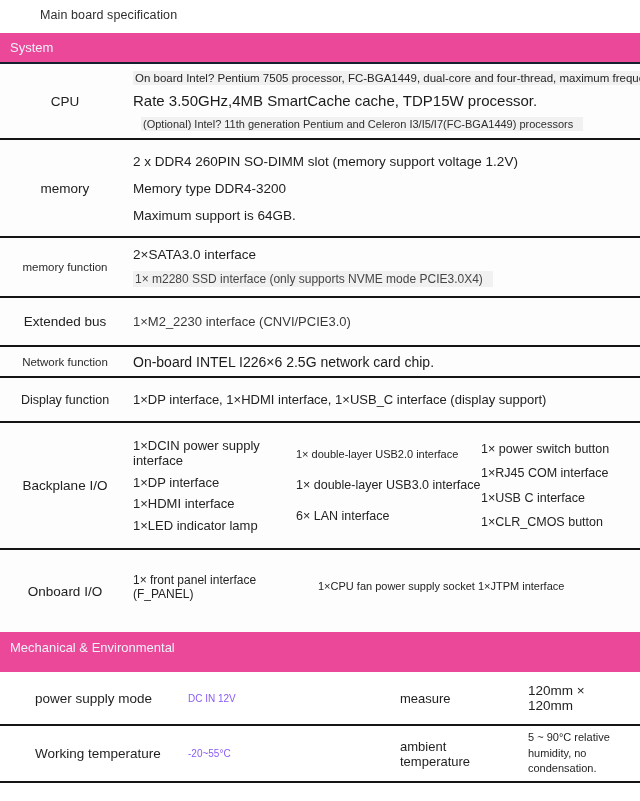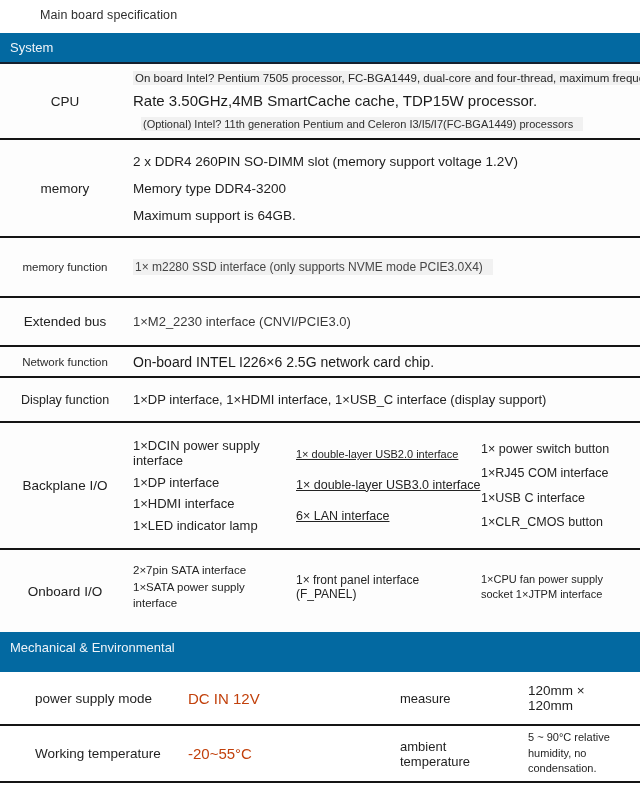--- a/index.html
+++ b/index.html
@@ -12,21 +12,21 @@
     overflow:hidden;
   }
   *{box-sizing:border-box;}
   .doc{width:640px;height:801px;background:#fff;}
 
   .title-wrap{height:33px;padding:5px 0 0 40px;}
   .doc-title{font-size:12.5px;color:#2e2e2e;letter-spacing:.1px;}
 
   .section-header{
     height:31px;
-    background:#0369a1;
+    background:#ec4899;
     color:#eef3f8;
     display:flex;align-items:center;
     padding-left:10px;
     font-size:13px;
     border-bottom:2.5px solid #15202e;
   }
   .section-header.mech{
     height:40px;
     border-bottom:none;
     align-items:flex-start;
@@ -76,37 +76,37 @@
   .extbus-v{font-size:13px;color:#3a3a3a;}
   .netfn-v{font-size:14px;color:#1b1b1b;}
   .dispfn-v{font-size:13px;color:#222;}
 
   .io-cols{display:flex;width:100%;height:100%;}
   .io-col{display:flex;flex-direction:column;justify-content:space-evenly;}
   .io-col.c1{width:163px;}
   .io-col.c2{width:185px;}
   .io-col.c3{flex:1;}
   .backio .c1 .io-item{font-size:13px;}
-  .backio .c2 .io-item{font-size:12.5px;text-decoration:underline;}
+  .backio .c2 .io-item{font-size:12.5px;}
   .backio .c2 .io-item:first-child{font-size:11px;}
   .backio .c3 .io-item{font-size:12.5px;}
   .onboard .io-col{justify-content:center;}
   .onboard .c1 .io-item{font-size:11.5px;line-height:1.45;padding-right:22px;}
   .onboard .c2 .io-item{font-size:12px;}
   .onboard .c3 .io-item{font-size:11px;line-height:1.4;padding-right:24px;}
   .io-item{color:#242424;}
 
   .mech-row{
     display:flex;align-items:center;
     border-bottom:2.5px solid #151515;
     padding-left:35px;
     gap:16px;
   }
   .mech-label{width:137px;flex-shrink:0;font-size:13.5px;color:#1f1f1f;}
-  .mech-value{width:196px;flex-shrink:0;font-size:15px;color:#c2410c;}
+  .mech-value{width:196px;flex-shrink:0;font-size:10px;color:#8b5cf6;}
   .mech-label2{width:112px;flex-shrink:0;font-size:13px;color:#1f1f1f;}
   .mech-value2{flex:1;font-size:13.5px;color:#1f1f1f;padding-right:10px;}
   .mech-value2.sm{font-size:11px;line-height:1.4;}
 
   .bottom-gap{height:6px;background:#fff;}
 </style>
 </head>
 <body>
 
 <div class="doc">
@@ -133,20 +133,21 @@
     <div class="row-content">
       <div class="line mem-line">2 x DDR4 260PIN SO-DIMM slot (memory support voltage 1.2V)</div>
       <div class="line mem-line">Memory type DDR4-3200</div>
       <div class="line mem-line">Maximum support is 64GB.</div>
     </div>
   </div>
 
   <div class="spec-row r-memfn">
     <div class="row-label sm">memory function</div>
     <div class="row-content">
+      <div class="line memfn-l1">2×SATA3.0 interface</div>
       <div class="line memfn-l2 band">1× m2280 SSD interface (only supports NVME mode PCIE3.0X4)</div>
     </div>
   </div>
 
   <div class="spec-row r-extbus">
     <div class="row-label">Extended bus</div>
     <div class="row-content">
       <div class="line extbus-v">1×M2_2230 interface (CNVI/PCIE3.0)</div>
     </div>
   </div>
@@ -187,23 +188,20 @@
           <div class="io-item">1×CLR_CMOS button</div>
         </div>
       </div>
     </div>
   </div>
 
   <div class="spec-row r-onboard no-border onboard">
     <div class="row-label">Onboard I/O</div>
     <div class="row-content" style="height:100%;padding:6px 0 14px 3px;">
       <div class="io-cols">
-        <div class="io-col c1">
-          <div class="io-item">2×7pin SATA interface 1×SATA power supply interface</div>
-        </div>
         <div class="io-col c2">
           <div class="io-item">1× front panel interface (F_PANEL)</div>
         </div>
         <div class="io-col c3">
           <div class="io-item">1×CPU fan power supply socket 1×JTPM interface</div>
         </div>
       </div>
     </div>
   </div>
 

